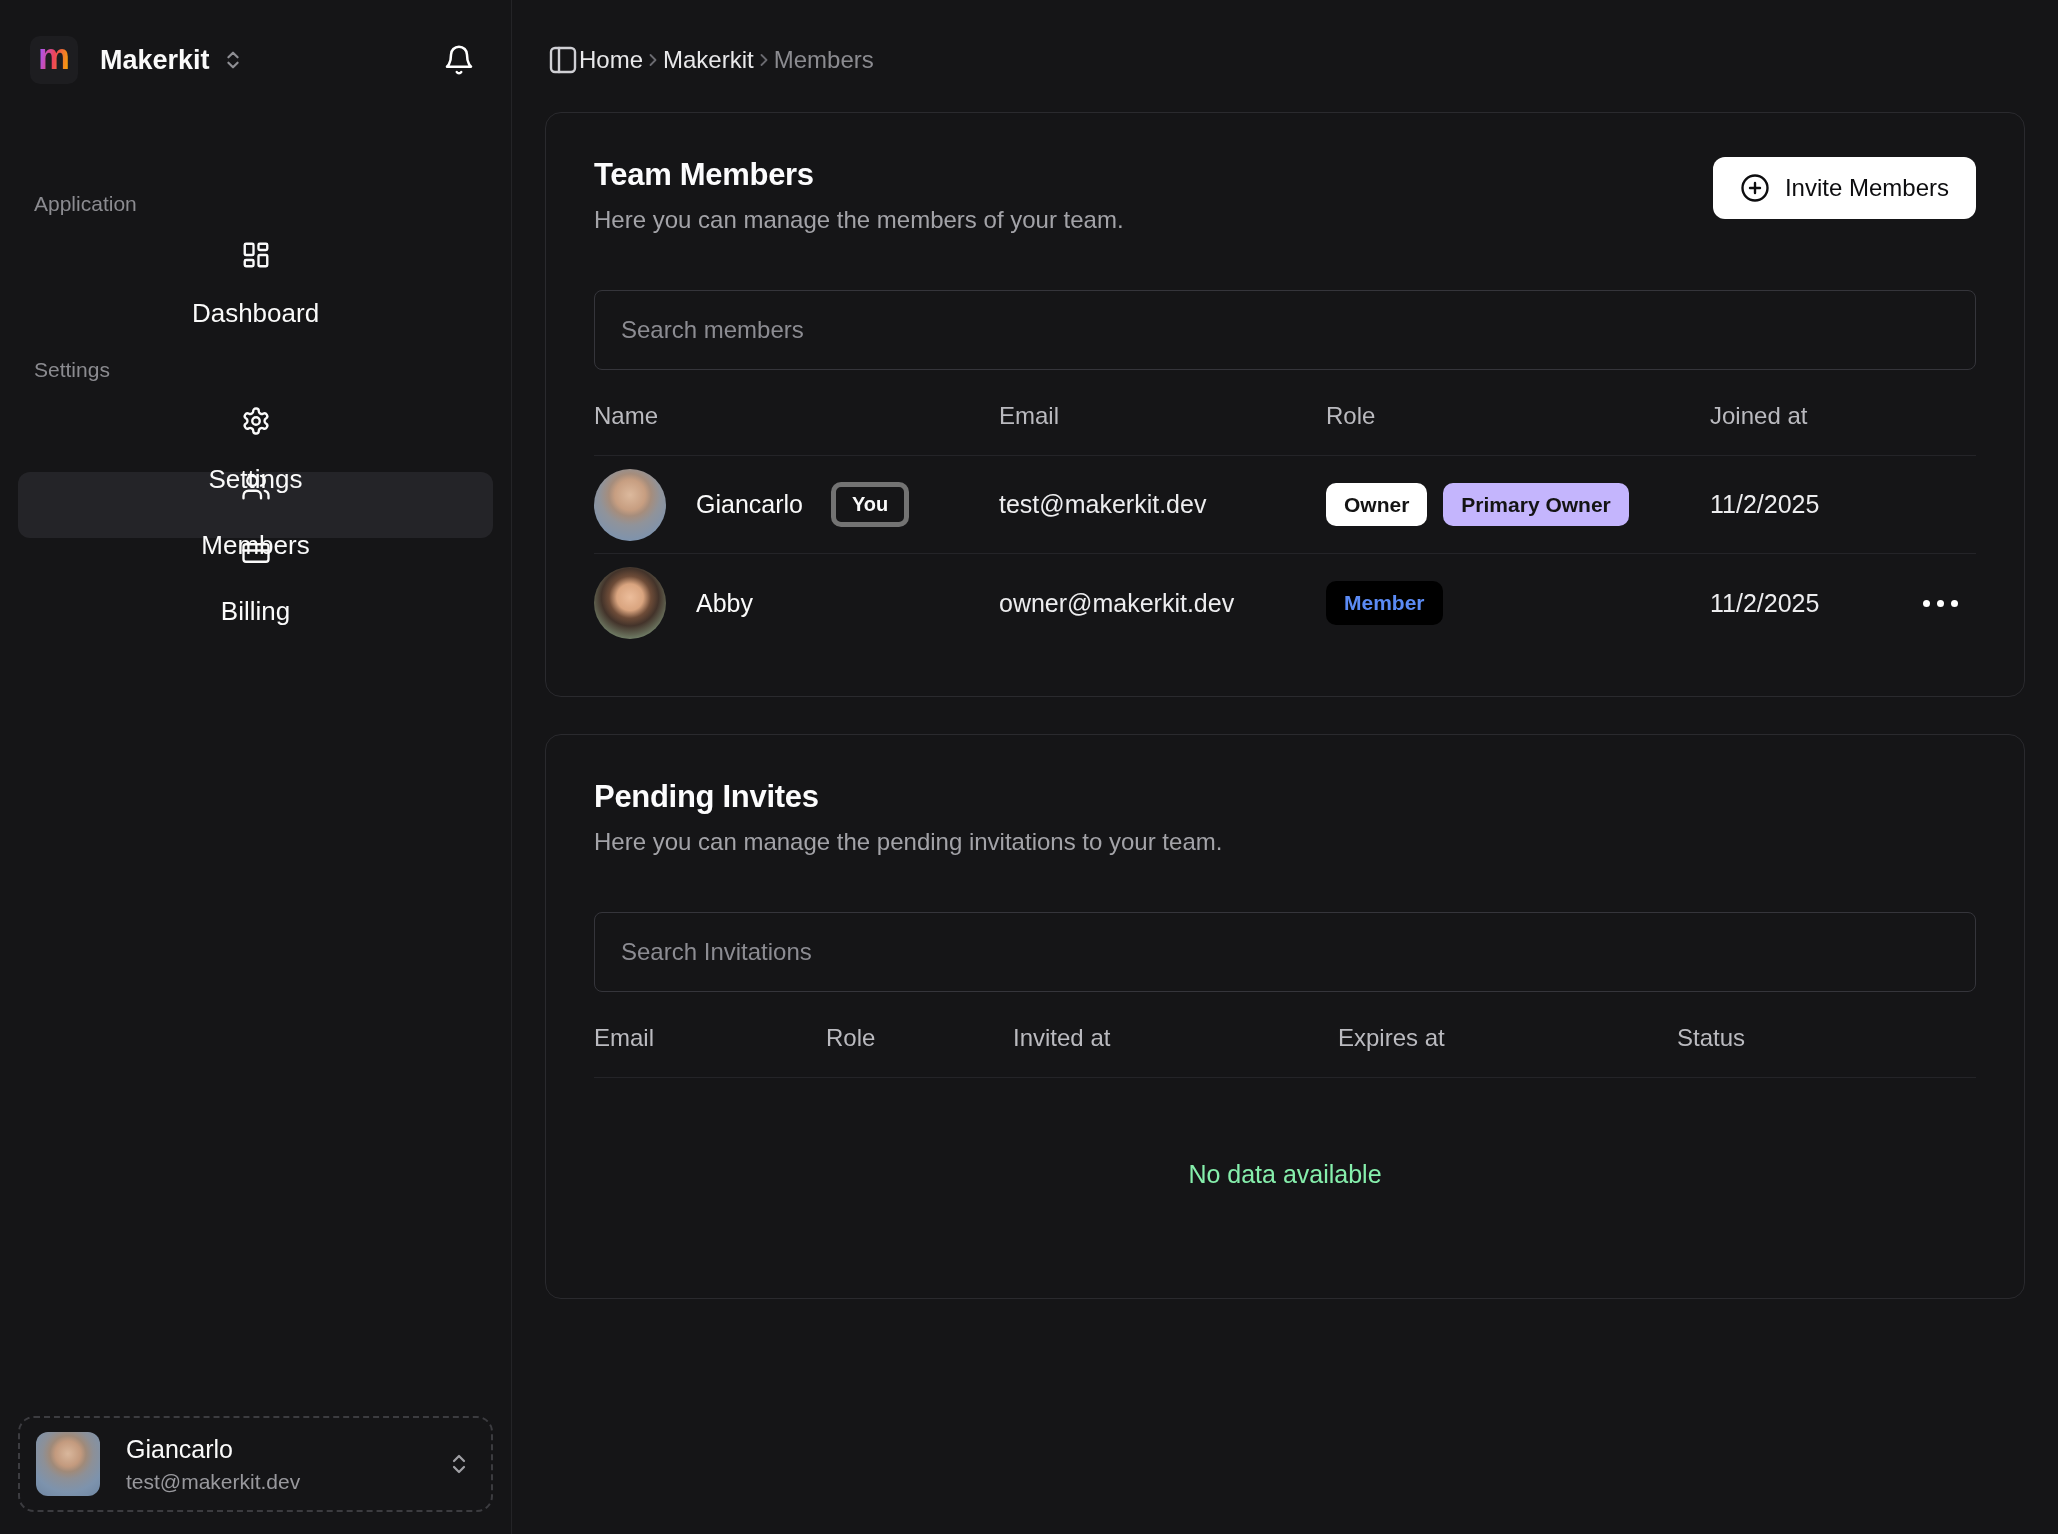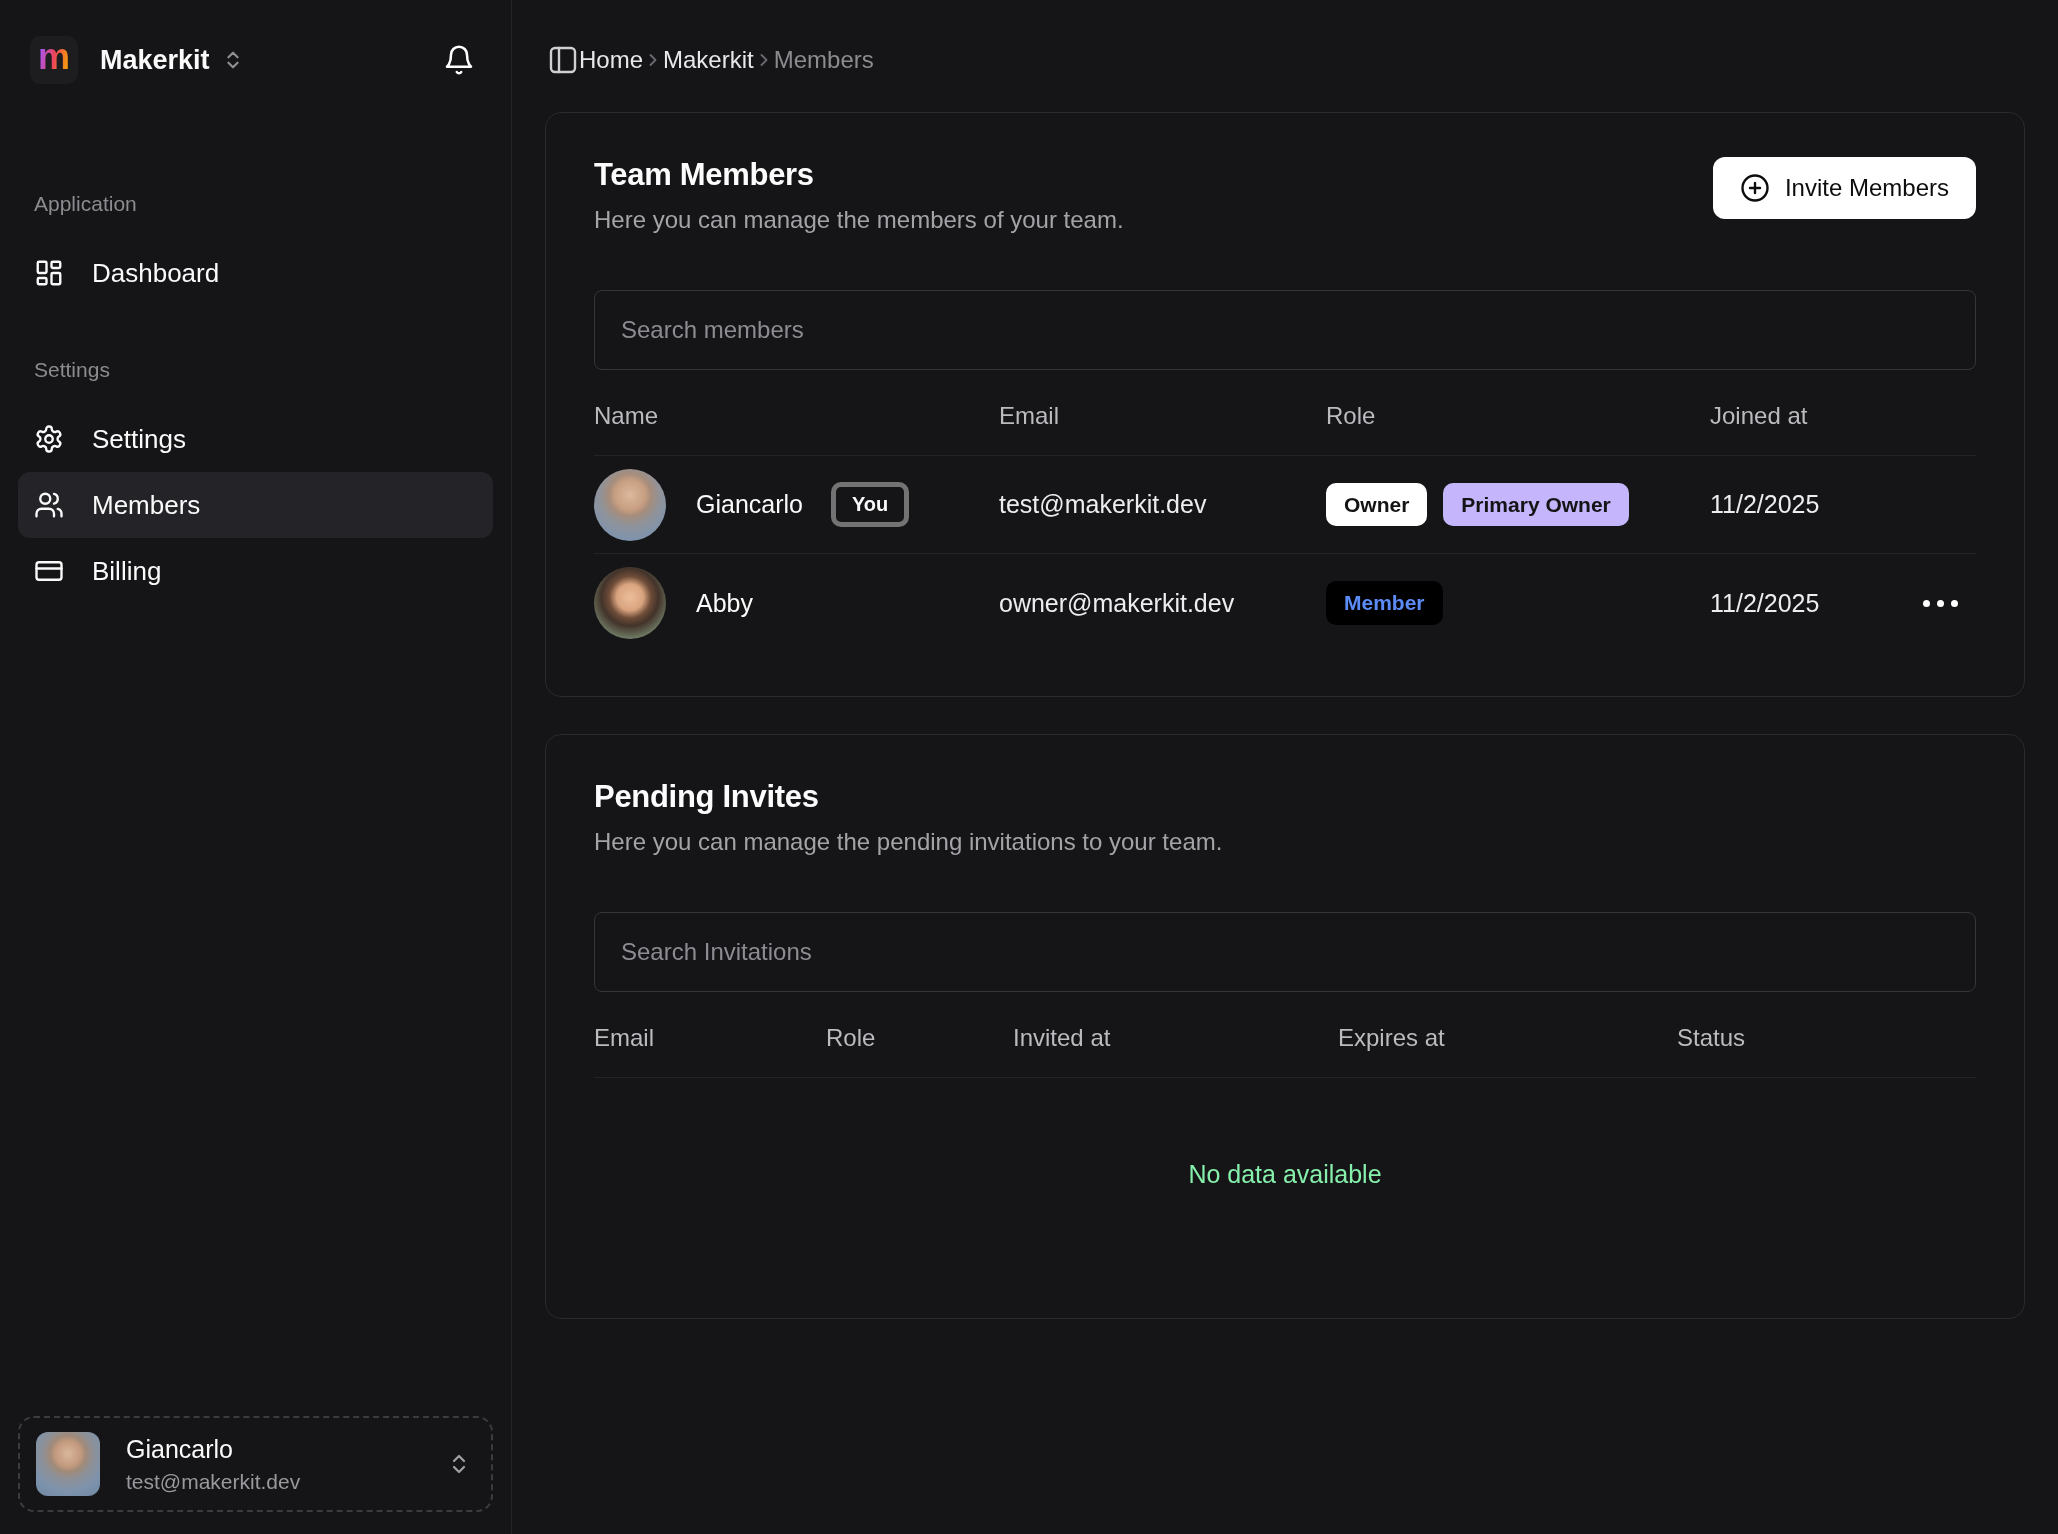--- a/index.html
+++ b/index.html
@@ -39,21 +39,21 @@
   .brand-caret { margin-left:12px; color:#8e8e93; }
   .bell-btn { margin-left:auto; color:#fff; cursor:pointer; }
 
   .nav { margin-top:108px; padding:0 18px; }
   .nav-section-label {
     color:#8b8b90; font-size:21px; padding-left:16px; margin-bottom:24px;
   }
   .nav-item {
     display:flex; align-items:center; gap:28px;
     height:66px; padding:0 16px; border-radius:12px;
-    font-size:26px; color:#fafafa; cursor:pointer;
+    font-size:26px; color:#fafafa; cursor:pointer;flex-direction:column;
   }
   .nav-item.active { background:#242428; }
   .nav-item .nav-icon { color:#fafafa; }
   .nav-gap { height:52px; }
 
   .sidebar-spacer { flex:1; }
 
   .profile-box {
     margin:0 18px 22px 18px;
     border:2px dashed #3c3c40; border-radius:16px;
@@ -80,21 +80,21 @@
   .crumb { cursor:pointer; }
   .crumb-current { color:#8b8b90; }
   .panel-icon { color:#cfcfd4; cursor:pointer; }
 
   .card {
     border:1px solid #2a2a2e; border-radius:16px;
     padding:44px 48px;
     background:#151517;
   }
   .card-members { margin-top:36px; }
-  .card-pending { margin-top:37px; padding-bottom:48px; }
+  .card-pending { margin-top:37px; padding-bottom:28px; }
 
   .card-head { display:flex; justify-content:space-between; align-items:flex-start; }
   .card-title { font-size:31px; font-weight:700; letter-spacing:-0.3px; color:#fcfcfd; }
   .card-subtitle { margin-top:13px; font-size:24px; color:#a3a3a8; }
 
   .invite-btn {
     background:#ffffff; color:#0d0d0f;
     border:none; border-radius:12px;
     height:62px; padding:0 27px;
     display:flex; align-items:center; gap:15px;

